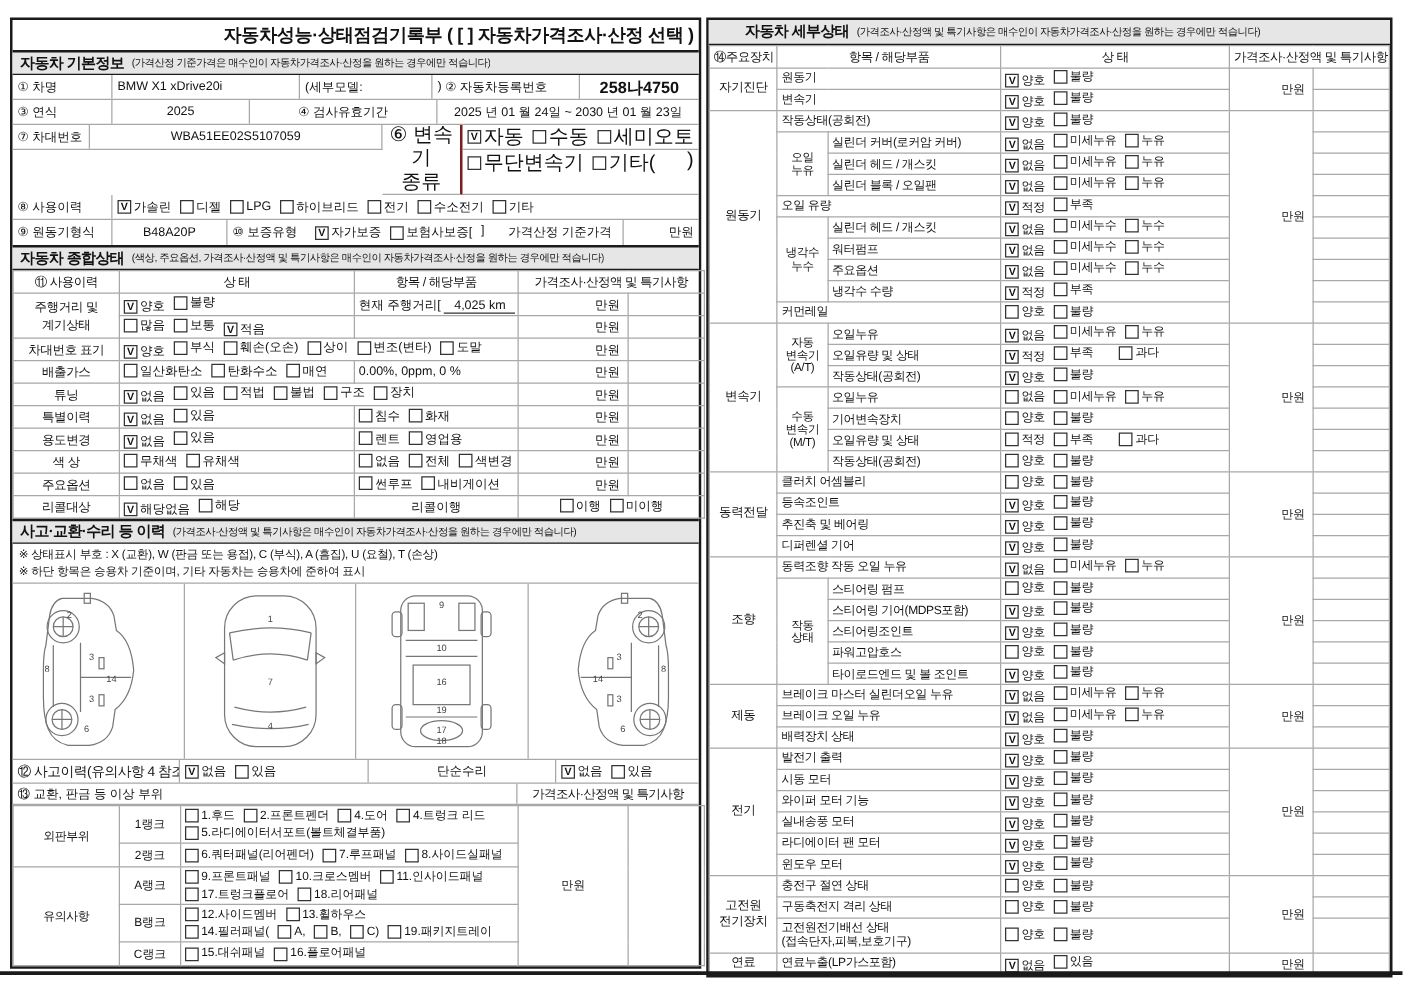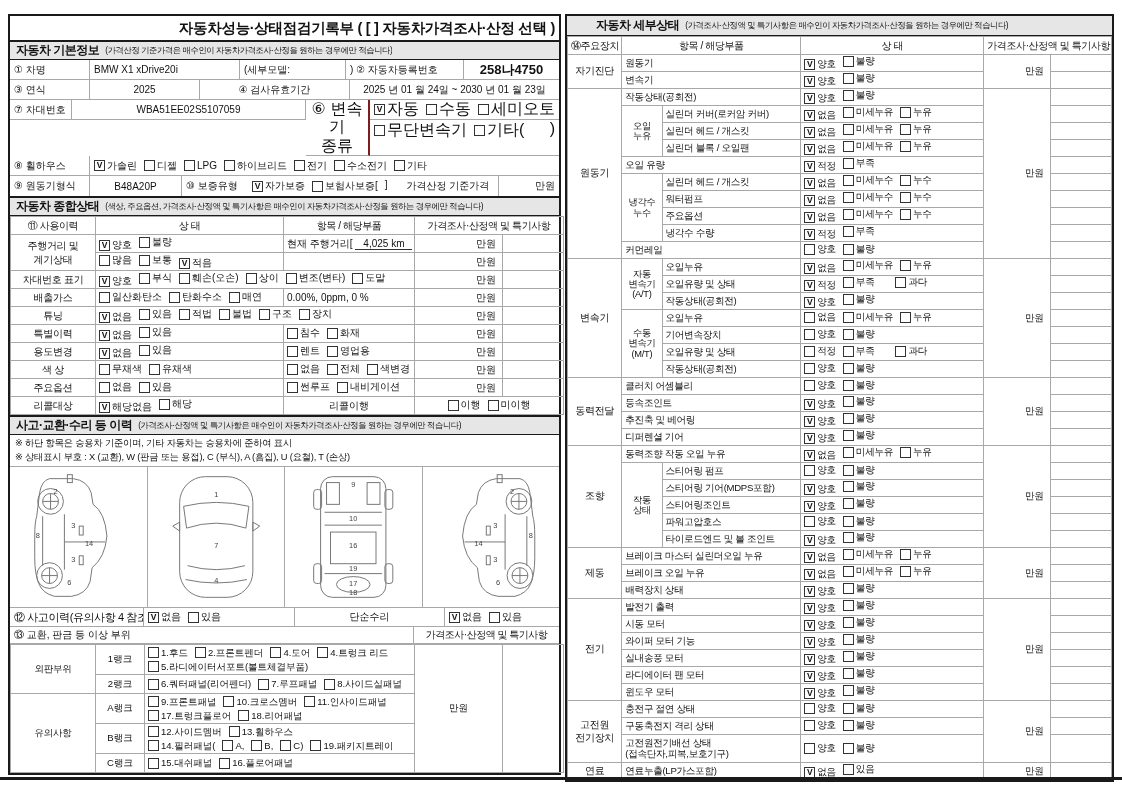--- a/index.html
+++ b/index.html
@@ -119,21 +119,21 @@
             <span class="cb">
               <span class="box"></span>
               <span class="cblbl">기타(</span>
             </span>
           </span>
         <span>)</span>
       </div>
     </div>
   </div>
   <div class="frow" style="height:20px">
-    <div class="fcell" style="width:80px">⑧ 휠하우스</div>
+    <div class="fcell" style="width:80px">⑧ 사용이력</div>
     <div class="fcell" style="flex:1">
         <span class="cb">
           <span class="box checked">V</span>
           <span class="cblbl">가솔린</span>
         </span>
         <span class="cb">
           <span class="box"></span>
           <span class="cblbl">디젤</span>
         </span>
         <span class="cb">
@@ -392,22 +392,22 @@
         </tr>
       </tbody>
   </table>
 
   <div class="bar">
     <span class="bt">사고·교환·수리 등 이력</span>
     <span class="bn">(가격조사·산정액 및 특기사항은 매수인이 자동차가격조사·산정을 원하는 경우에만 적습니다)</span>
   </div>
 
   <div class="notes">
+    <div>※ 상태표시 부호 : X (교환), W (판금 또는 용접), C (부식), A (흠집), U (요철), T (손상)</div>
     <div>※ 하단 항목은 승용차 기준이며, 기타 자동차는 승용차에 준하여 표시</div>
-    <div>※ 상태표시 부호 : X (교환), W (판금 또는 용접), C (부식), A (흠집), U (요철), T (손상)</div>
   </div>
 
   <div class="diagrams">
     <div class="diagcell">
       <svg class="dg" viewBox="0 0 138 134">
         <rect x="58" y="4" width="5" height="8"></rect>
         <path d="M40 8 Q32 10 30 22 L27 46 Q25 52 25 66 L25 88 Q25 104 29 114 Q33 124 45 127 L62 127 Q77 125 81 112 L83 98 Q96 88 98 66 Q96 42 84 34 L82 22 Q78 10 64 8 Z"></path>
         <circle cx="41" cy="31" r="13"></circle>
           <circle cx="41" cy="31" r="8"></circle>
         <line x1="33" y1="31" x2="49" y2="31"></line>

